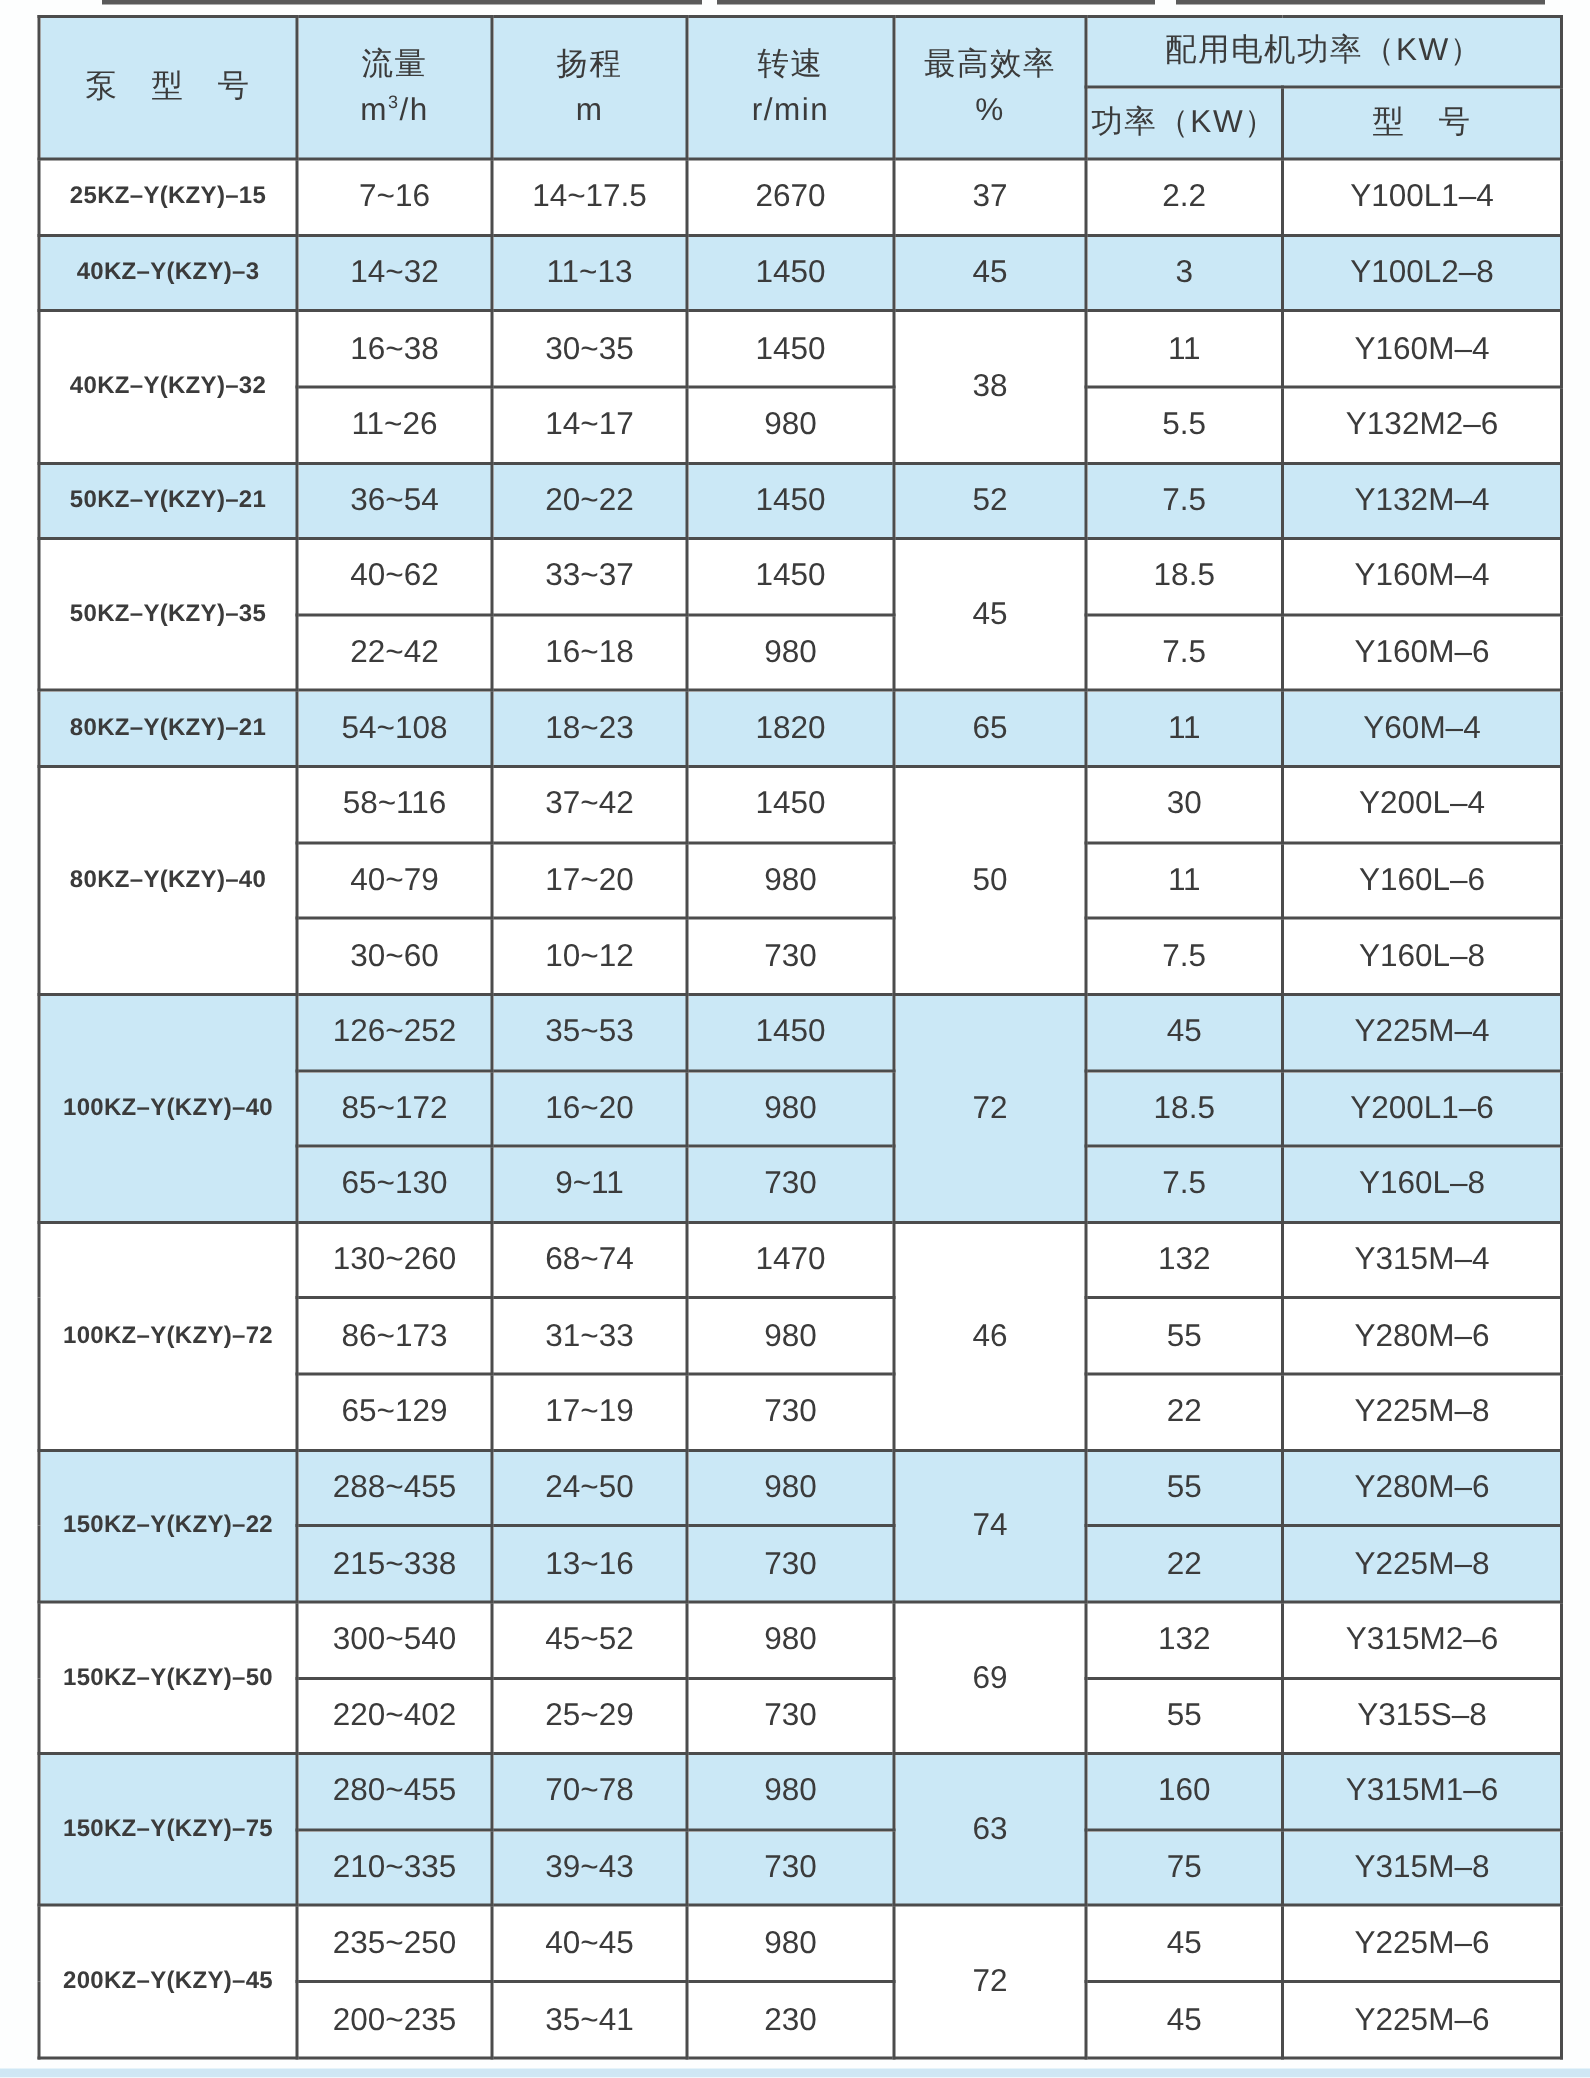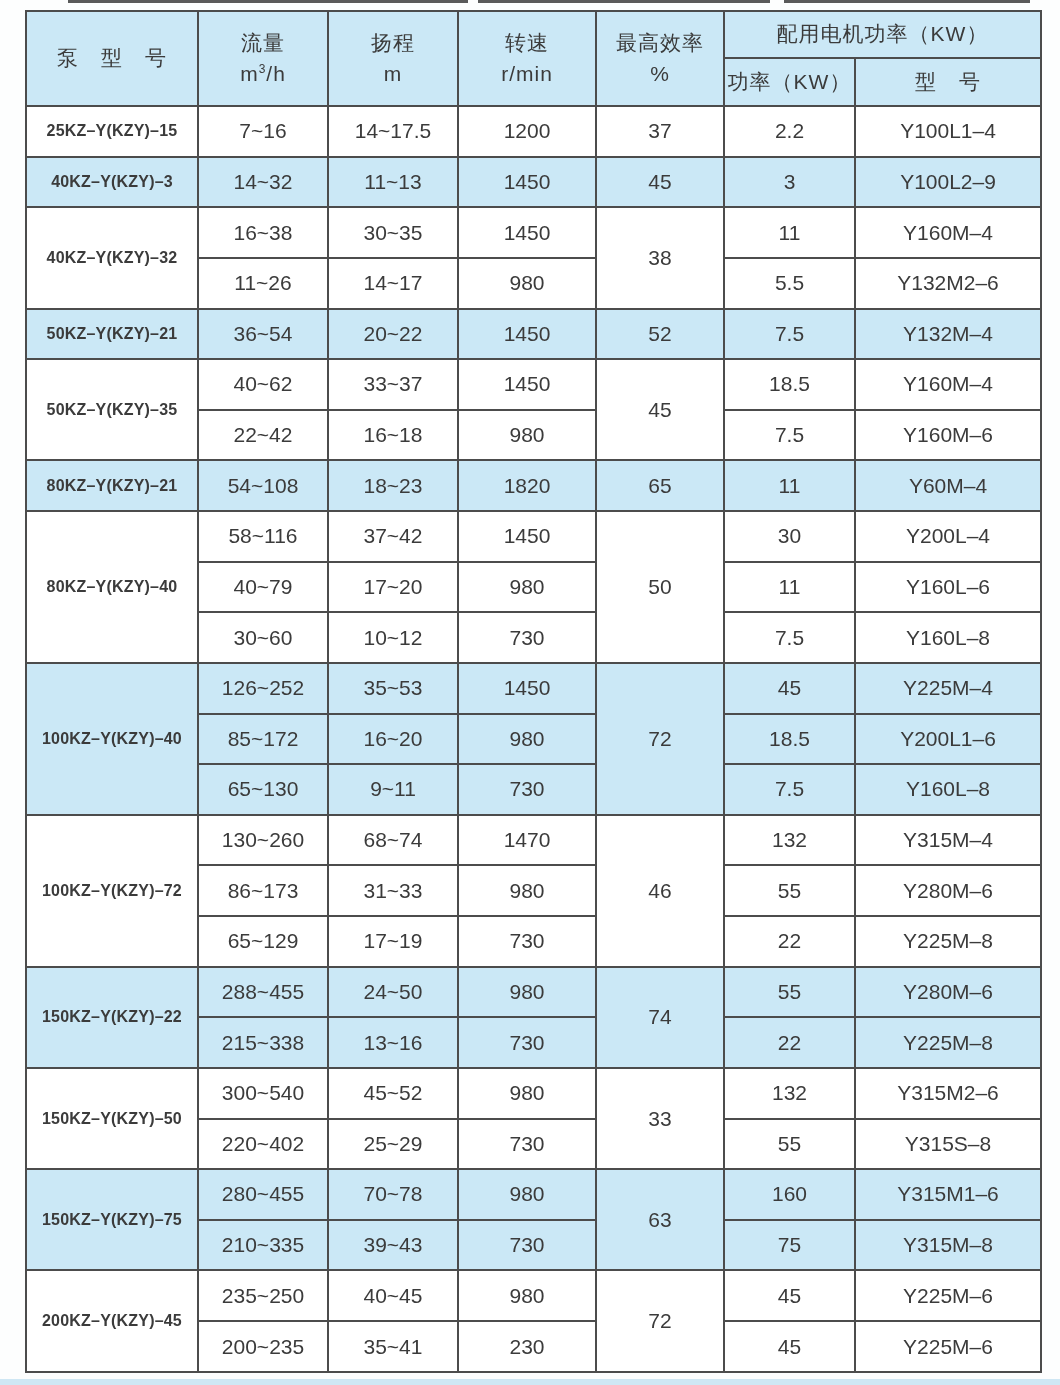--- a/index.html
+++ b/index.html
@@ -110,33 +110,33 @@
       <tr class="h2">
         <th>功率（KW）</th>
         <th>型　号</th>
       </tr>
     </thead>
     <tbody id="tbody">
         <tr>
           <td class="model-cell">25KZ–Y(KZY)–15</td>
           <td>7~16</td>
           <td>14~17.5</td>
-          <td>1200</td>
+          <td>2670</td>
           <td>37</td>
           <td>2.2</td>
           <td>Y100L1–4</td>
         </tr>
         <tr class="band">
           <td class="model-cell">40KZ–Y(KZY)–3</td>
           <td>14~32</td>
           <td>11~13</td>
           <td>1450</td>
           <td>45</td>
           <td>3</td>
-          <td>Y100L2–9</td>
+          <td>Y100L2–8</td>
         </tr>
         <tr>
           <td class="model-cell" rowspan="2">40KZ–Y(KZY)–32</td>
           <td>16~38</td>
           <td>30~35</td>
           <td>1450</td>
           <td rowspan="2">38</td>
           <td>11</td>
           <td>Y160M–4</td>
         </tr>
@@ -264,21 +264,21 @@
           <td>13~16</td>
           <td>730</td>
           <td>22</td>
           <td>Y225M–8</td>
         </tr>
         <tr>
           <td class="model-cell" rowspan="2">150KZ–Y(KZY)–50</td>
           <td>300~540</td>
           <td>45~52</td>
           <td>980</td>
-          <td rowspan="2">33</td>
+          <td rowspan="2">69</td>
           <td>132</td>
           <td>Y315M2–6</td>
         </tr>
         <tr>
           <td>220~402</td>
           <td>25~29</td>
           <td>730</td>
           <td>55</td>
           <td>Y315S–8</td>
         </tr>

